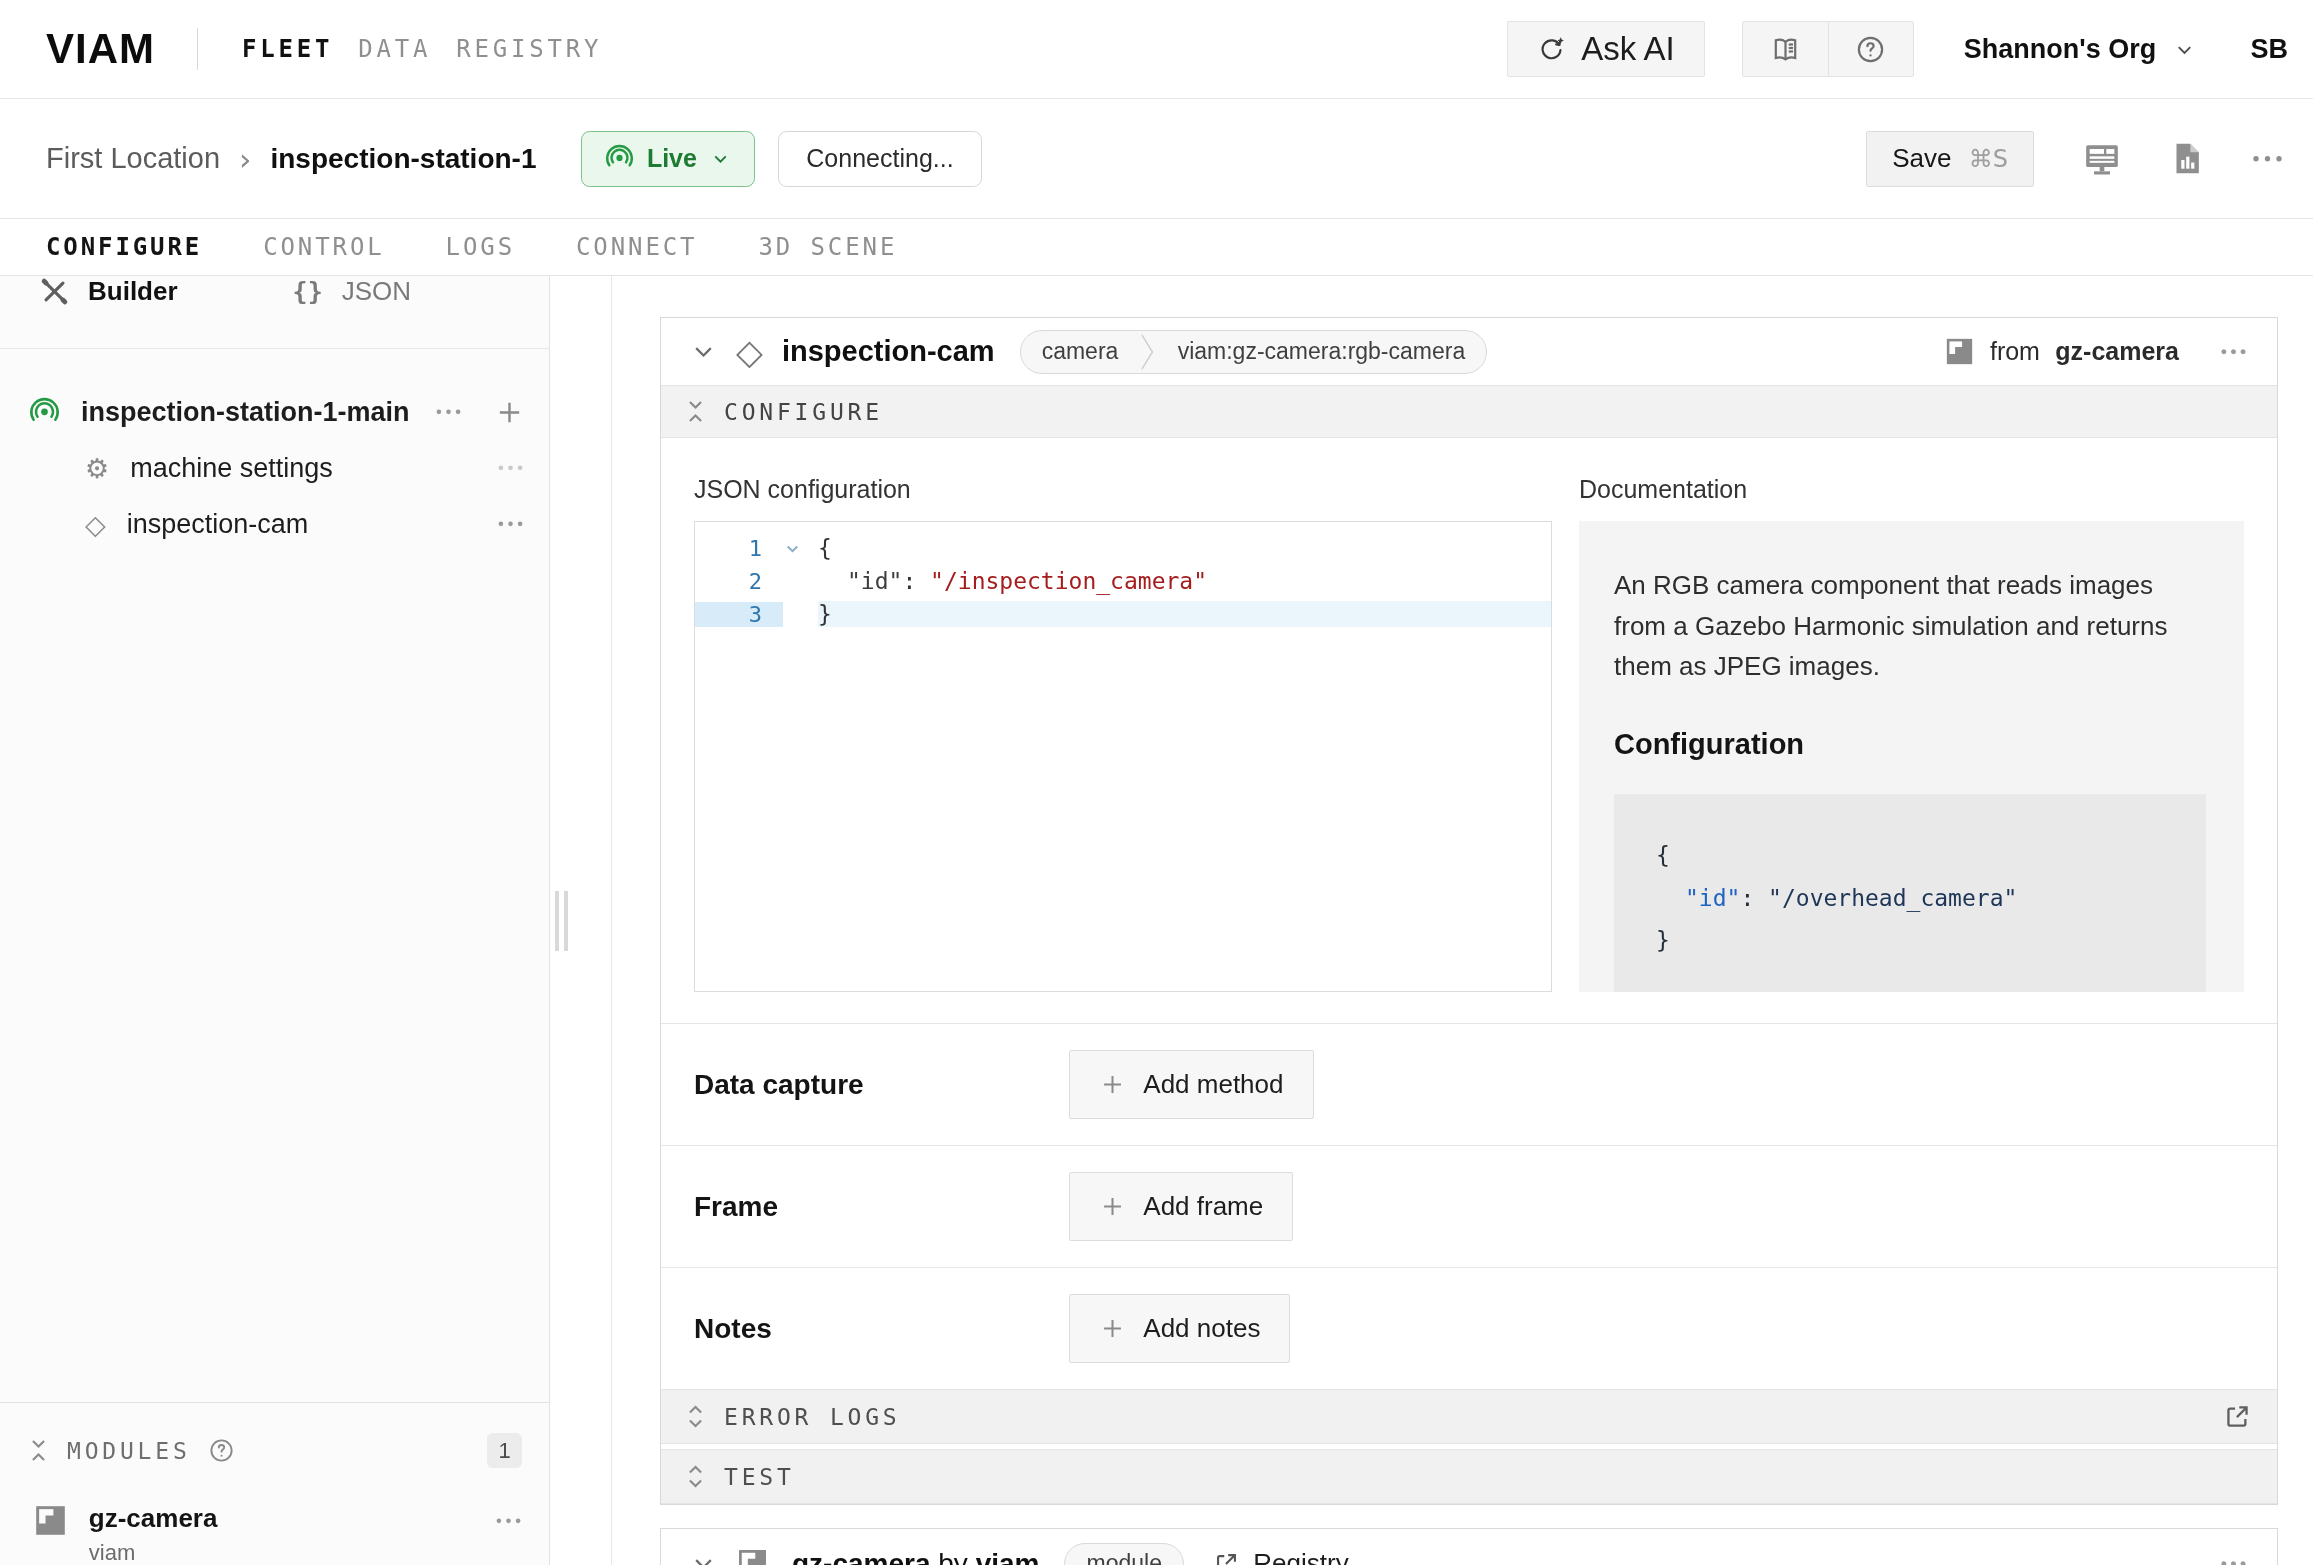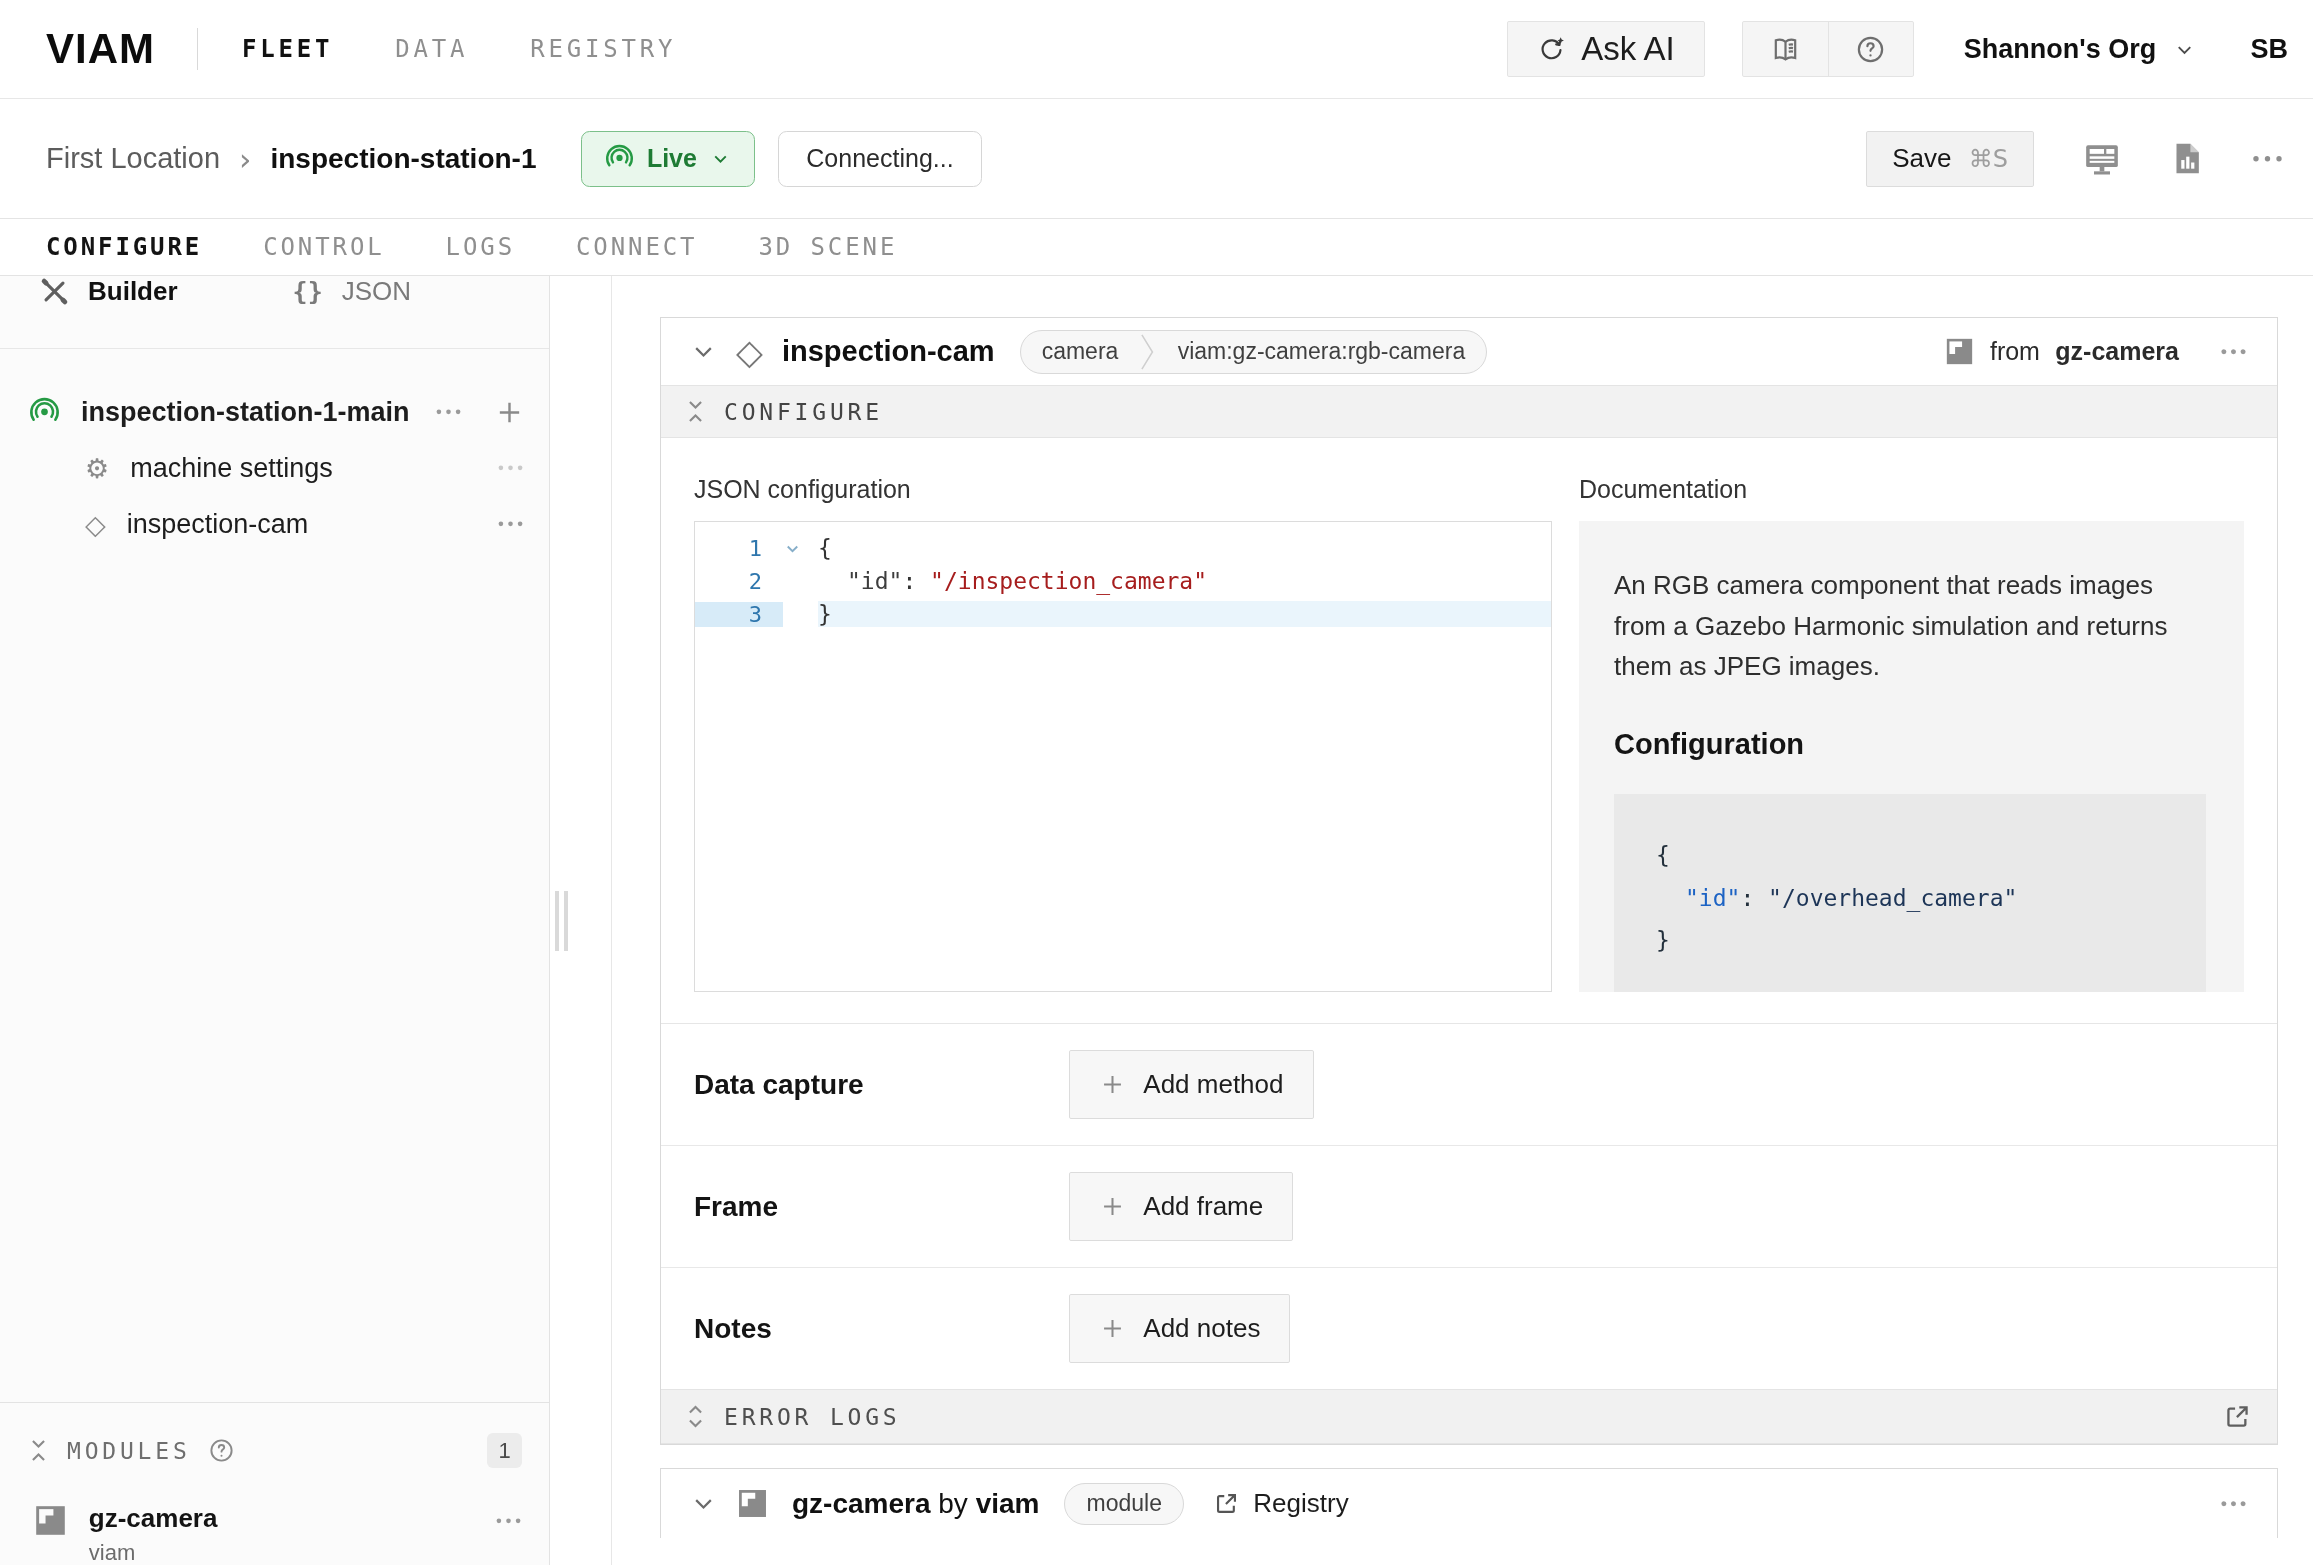--- a/index.html
+++ b/index.html
@@ -9,21 +9,21 @@
     background:#ffffff; color:#1c1c1c;
     font-family:"Liberation Sans", sans-serif;
   }
   .mono { font-family:"DejaVu Sans Mono", monospace; }
   svg { display:block; }
 
   
   .topnav { height:99px; display:flex; align-items:center; padding:0 25px 0 46px; border-bottom:1px solid #e7e7e7; background:#fff; }
   .brand { font-size:42px; font-weight:900; letter-spacing:1px; color:#0c0c0c; }
   .topnav-divider { width:1px; height:42px; background:#d9d9d9; margin:0 44px 0 42px; }
-  .topnav-items { display:flex; align-items:flex-end; gap:62px; }
+  .topnav-items { display:flex; align-items:flex-end; gap:25px; }
   .nav-item { font-family:"DejaVu Sans Mono", monospace; font-size:24px; letter-spacing:3.8px; color:#8f8f8f; cursor:pointer; }
   .nav-item.active { color:#111; font-weight:700; }
   .topnav-spacer { flex:1; }
   .askai-btn { display:flex; align-items:center; gap:15.4px; height:56px; padding:0 29px; background:#f5f5f5; border:1px solid #e3e3e3; border-radius:1.9px; font-size:33px; color:#1d1d1d; cursor:pointer;text-align:right; }
   .icon-group { display:flex; height:56px; border:1px solid #e3e3e3; background:#f5f5f5; border-radius:1.9px; margin-left:37px; }
   .icon-cell { width:85px; display:flex; align-items:center; justify-content:center; color:#6e6e6e; cursor:pointer; }
   .icon-cell + .icon-cell { border-left:1px solid #e3e3e3; }
   .org-switcher { display:flex; align-items:center; gap:17.3px; margin-left:50px; cursor:pointer; }
   .org-name { font-size:27px; font-weight:700; color:#111; }
   .avatar { margin-left:54px; font-size:27px; font-weight:700; color:#111; cursor:pointer; }
@@ -505,20 +505,29 @@
           <span class="bar-title">ERROR LOGS</span>
           <span class="bar-spacer"></span>
           <span class="ext-link">
             <svg width="29" height="29" viewBox="0 0 24 24" fill="none" stroke="currentColor" stroke-width="1.9">
               <path d="M10 5.5 H5.8 A1.3 1.3 0 0 0 4.5 6.8 V18.2 A1.3 1.3 0 0 0 5.8 19.5 H17.2 A1.3 1.3 0 0 0 18.5 18.2 V14"></path>
               <path d="M13.5 4.5 H19.5 V10.5 M19.5 4.5 L11.5 12.5"></path>
             </svg>
           </span>
         </div>
 
+        <div class="collapse-bar test">
+          <span>
+            <svg width="19" height="29" viewBox="0 0 16 26" fill="none" stroke="#8a8a8a" stroke-width="1.9">
+                <path d="M3 9.5 L8 4.5 L13 9.5"></path>
+                <path d="M3 16.5 L8 21.5 L13 16.5"></path>
+              </svg>
+          </span>
+          <span class="bar-title">TEST</span>
+        </div>
       </section>
 
       <section class="card2">
         <div class="card-header">
           <span class="mr20">
             <svg width="27" height="27" viewBox="0 0 24 24" fill="none" stroke="#6b6b6b" stroke-width="2">
                 <path d="M5.5 9 L12 15.5 L18.5 9"></path>
               </svg>
           </span>
           <svg width="33" height="33" viewBox="0 0 24 24" fill="none">

